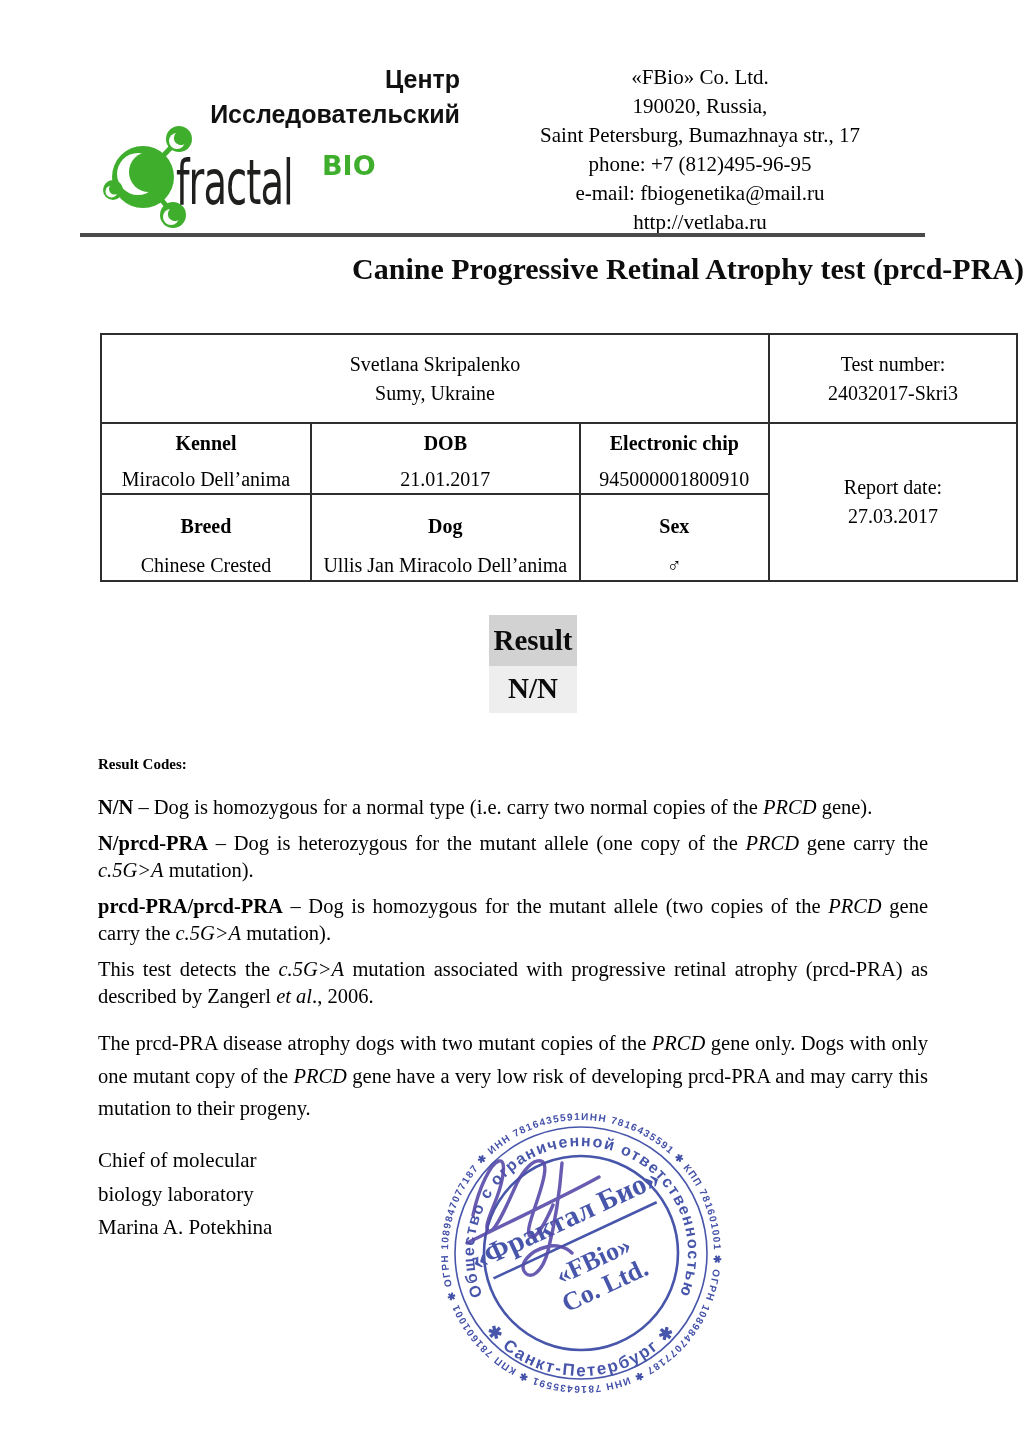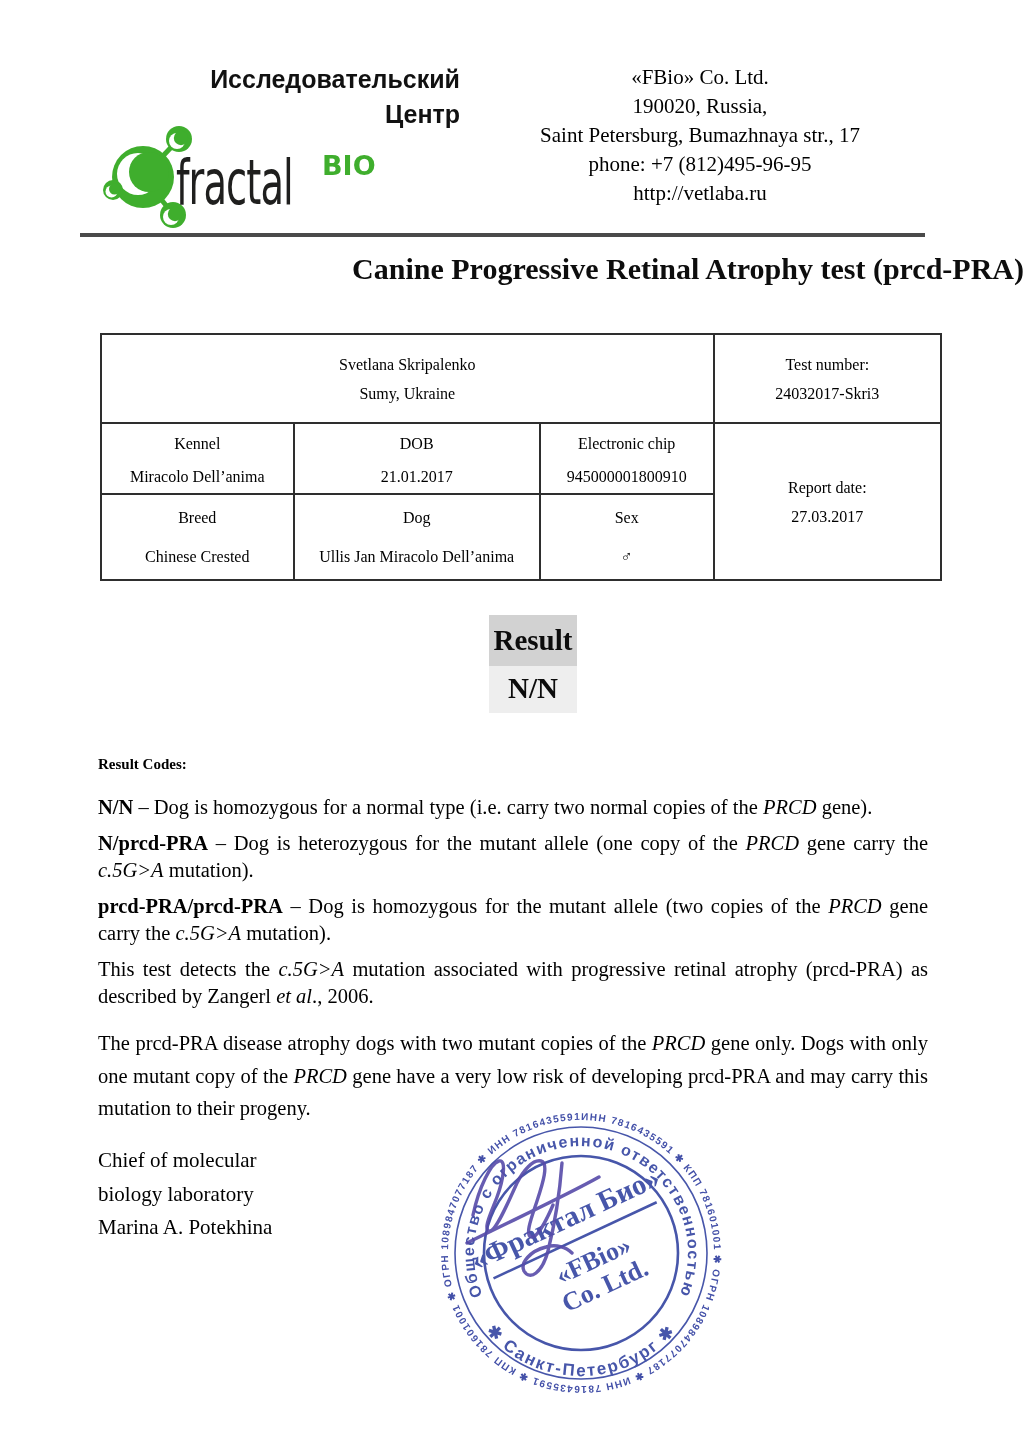--- a/index.html
+++ b/index.html
@@ -36,28 +36,28 @@
     position:absolute; left:80px; top:233px; width:845px; height:4px;
     border-top:2px solid #4a4a4a; border-bottom:2px solid #4a4a4a;
   }
   
   .title {
     position:absolute; left:0; top:252px; width:1024px; text-align:right;
     font-size:30px; font-weight:bold; color:#0d0d0d;
   }
   
   .info-table {
-    position:absolute; left:100px; top:333px; width:842px;
-    border-collapse:collapse; font-size:16px; color:#000;
+    position:absolute; left:100px; top:333px; width:918px;
+    border-collapse:collapse; font-size:20px; color:#000;
   }
   .info-table td { border:2px solid #2e2e2e; text-align:center; }
   .info-table .r1 { height:89px; vertical-align:middle; line-height:29px; }
   .info-table .field { height:71px; vertical-align:top; padding-top:7px; }
-  .info-table .field2 { height:86px; vertical-align:top; padding-top:10px; line-height:29px; }
-  .f-label { font-weight:normal; margin-bottom:12px; line-height:25px; }
+  .info-table .field2 { height:86px; vertical-align:top; padding-top:19px; line-height:29px; }
+  .f-label { font-weight:bold; margin-bottom:12px; line-height:25px; }
   .c1 { width:193px; } .c2 { width:247px; } .c3 { width:174px; } .c4 { width:228px; }
   .side-cell { vertical-align:middle; line-height:29px; }
   
   .result-box { position:absolute; left:473px; top:615px; width:104px; text-align:center;padding-left:16px; }
   .result-label {
     background:#d2d2d2; height:51px; line-height:51px;
     font-size:29px; font-weight:bold; color:#0c0c0c;
   }
   .result-value {
     background:#eeeeee; height:47px; line-height:45px;
@@ -83,22 +83,22 @@
   .stamp .ring-tiny { font-size:10px; font-weight:bold; letter-spacing:1.3px; fill:#3543a2; }
   .stamp .ctr1 { font-family:"Liberation Serif", serif; font-size:29px; font-weight:bold; fill:#3a4aa4; }
   .stamp .ctr2 { font-family:"Liberation Serif", serif; font-size:26px; font-weight:bold; fill:#3a4aa4; }
 </style>
 </head>
 <body>
 
 <div class="page">
 
   <div class="ru-org">
+    <div>Центр</div>
     <div>Исследовательский</div>
-    <div>Центр</div>
   </div>
 
   <div class="logo">
     <svg class="logo-icon" width="96" height="110" viewBox="0 0 96 110">
       <g stroke="#3fae2d" stroke-width="5">
         <line x1="43" y1="55" x2="79" y2="17"></line>
         <line x1="43" y1="55" x2="14" y2="67"></line>
         <line x1="43" y1="55" x2="73" y2="92"></line>
       </g>
       <circle cx="43" cy="55" r="31" fill="#3fae2d"></circle>
@@ -118,20 +118,21 @@
       <span class="logo-word">fractal</span>
     </div>
     <span class="logo-sup">BIO</span>
   </div>
 
   <div class="address">
     <div>«FBio» Co. Ltd.</div>
     <div>190020, Russia,</div>
     <div>Saint Petersburg, Bumazhnaya str., 17</div>
     <div>phone: +7 (812)495-96-95</div>
+    <div>e-mail: fbiogenetika@mail.ru</div>
     <div>http://vetlaba.ru</div>
   </div>
 
   <div class="rule"></div>
 
   <div class="title">Canine Progressive Retinal Atrophy test (prcd-PRA)</div>
 
   <table class="info-table">
     <tbody>
         <tr>

